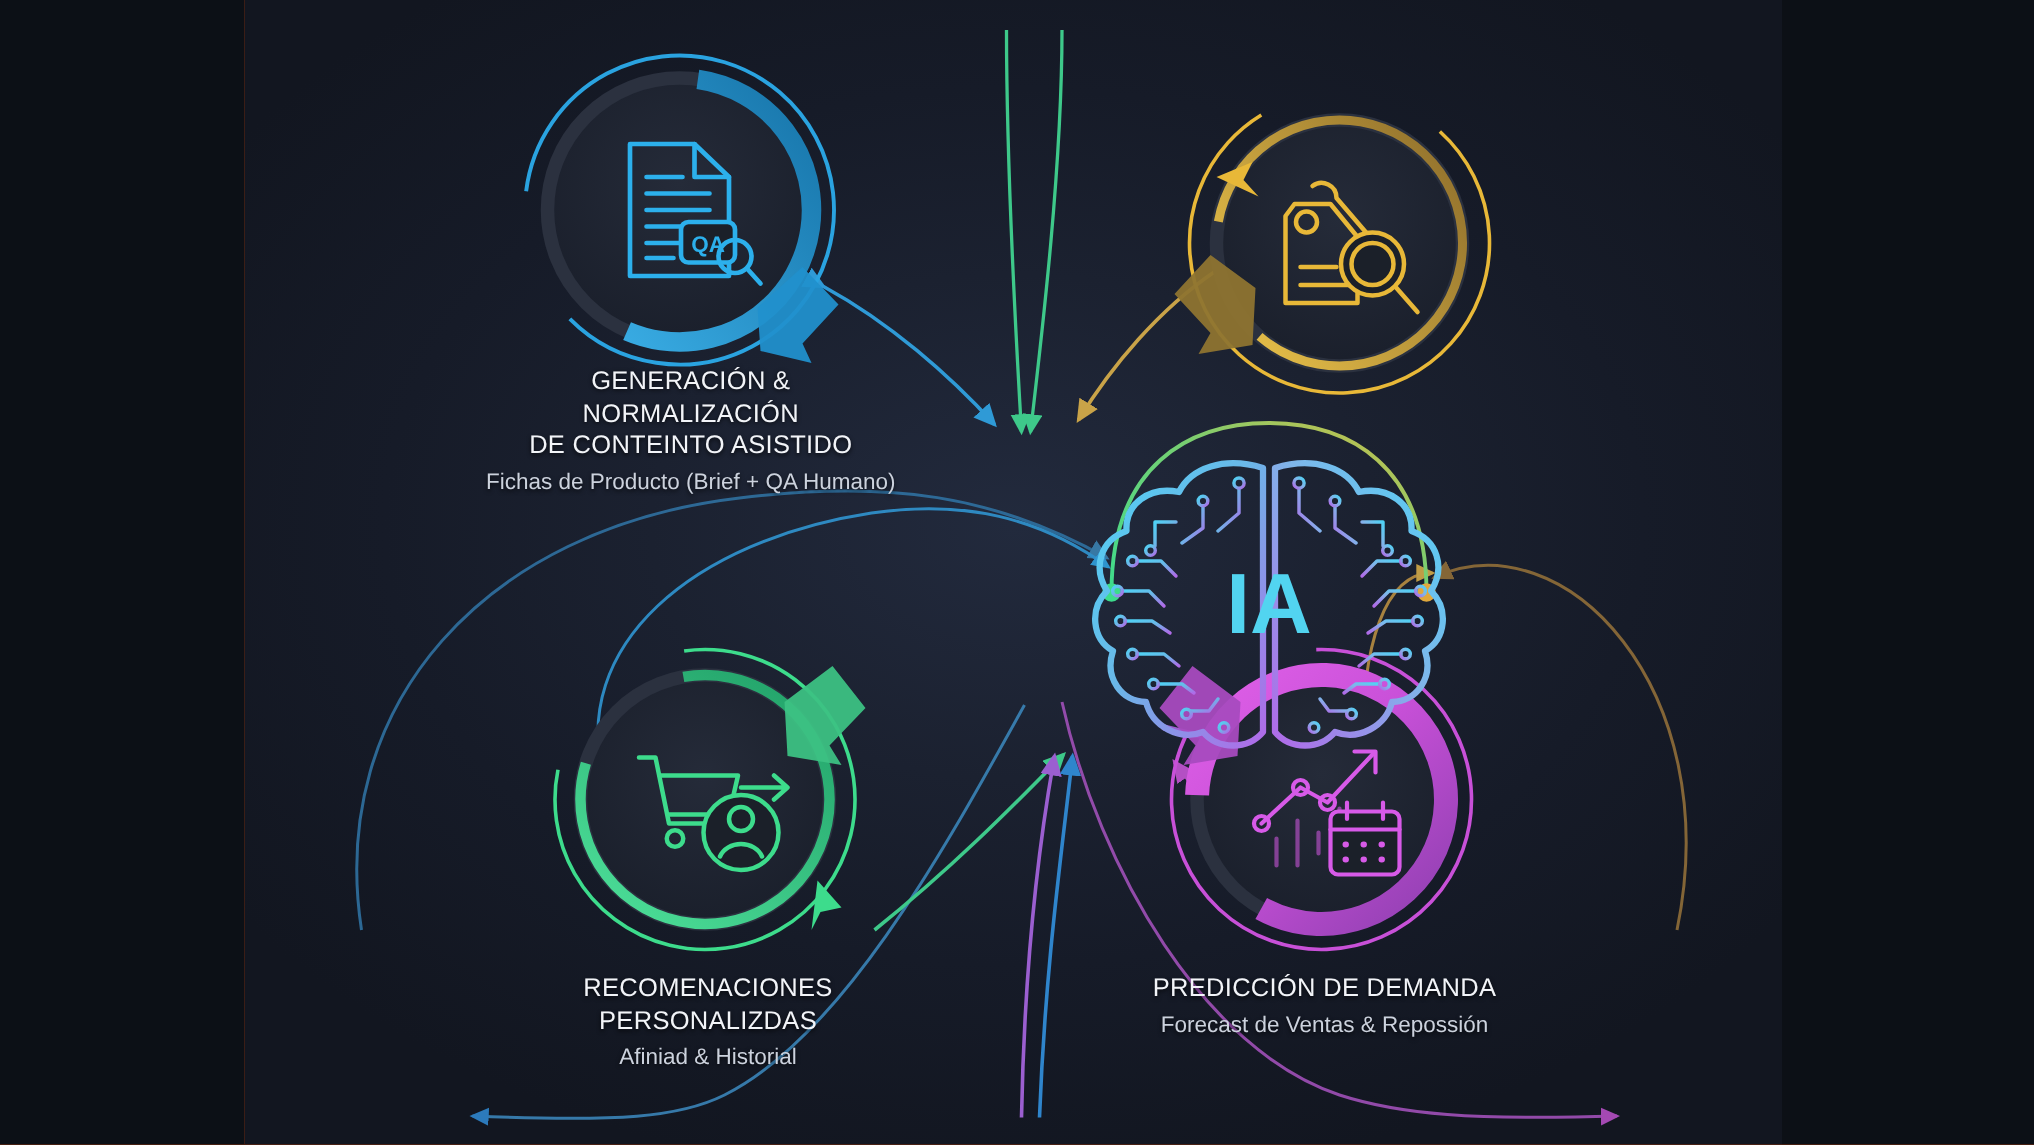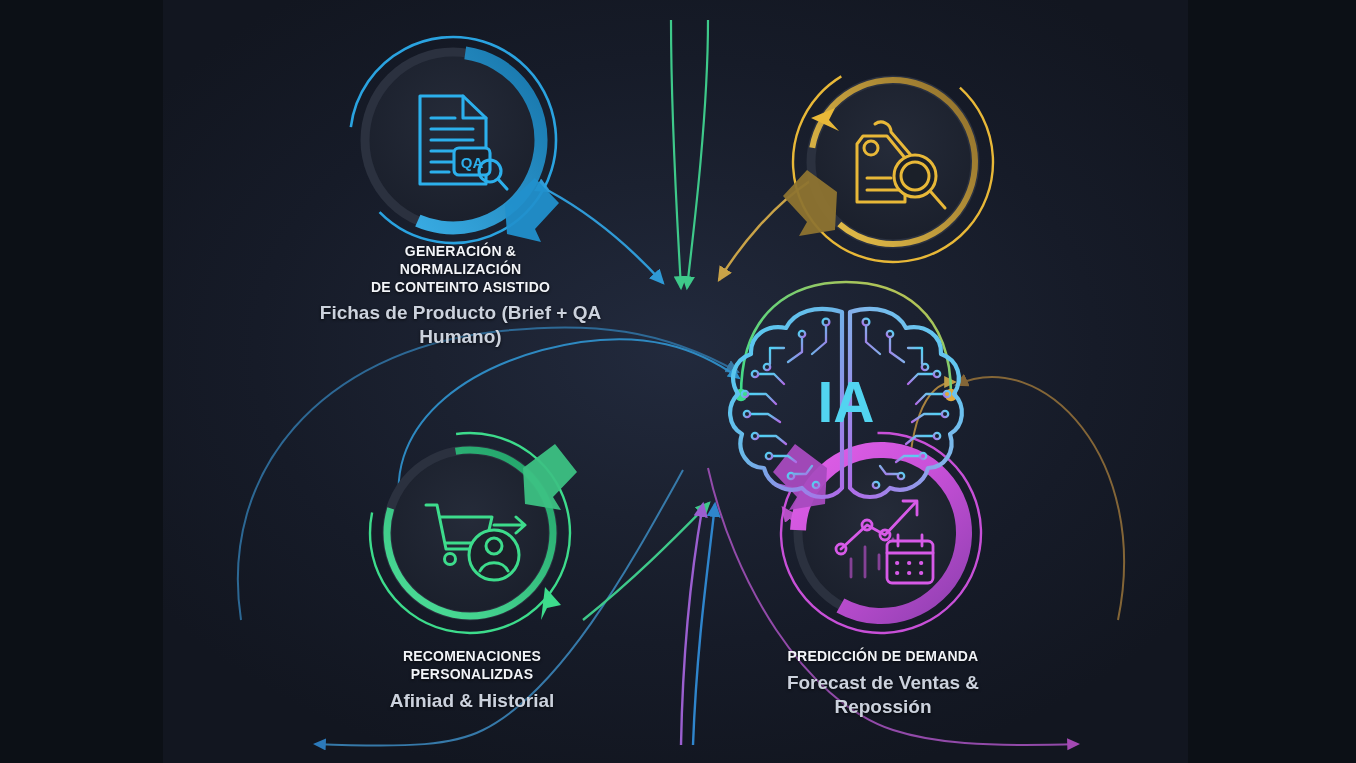--- a/index.html
+++ b/index.html
@@ -45,31 +45,31 @@
     overflow: visible;
   }
 
   .label {
     position: absolute;
     text-align: center;
     color: #f2f4f8;
     user-select: none;
   }
   .label .title {
-    font-size: 14px;
-    font-weight: bold;
+    font-size: 17px;
+    font-weight: normal;
     line-height: 1.27;
     letter-spacing: 0.2px;
     text-shadow: 0 1px 3px rgba(0,0,0,.75);
     white-space: pre-line;
   }
   .label .sub {
     margin-top: 5px;
-    font-size: 19px;
-    font-weight: bold;
+    font-size: 15px;
+    font-weight: normal;
     color: #ccd2dd;
     line-height: 1.25;
     text-shadow: 0 1px 3px rgba(0,0,0,.7);
   }
 
   #label-tl { left: 155px; top: 243px; width: 285px; }
   #label-tr { left: 660px; top: 268px; width: 270px; }
   #label-bl { left: 178px; top: 648px; width: 262px; }
   #label-br { left: 575px; top: 648px; width: 290px; }
 

